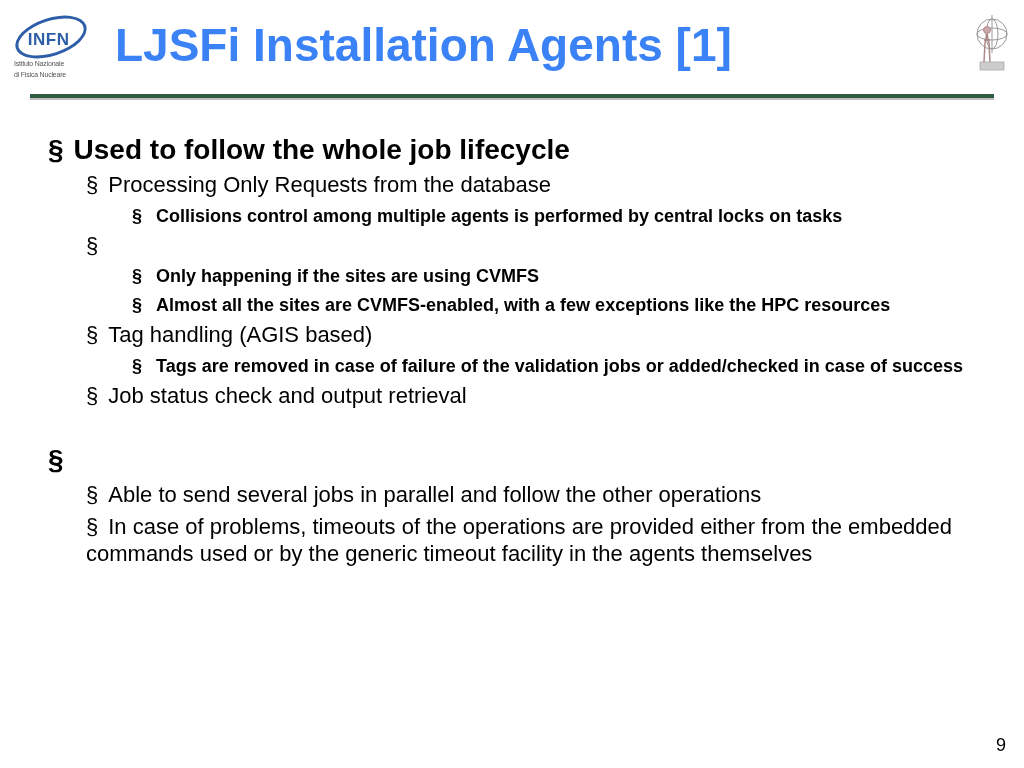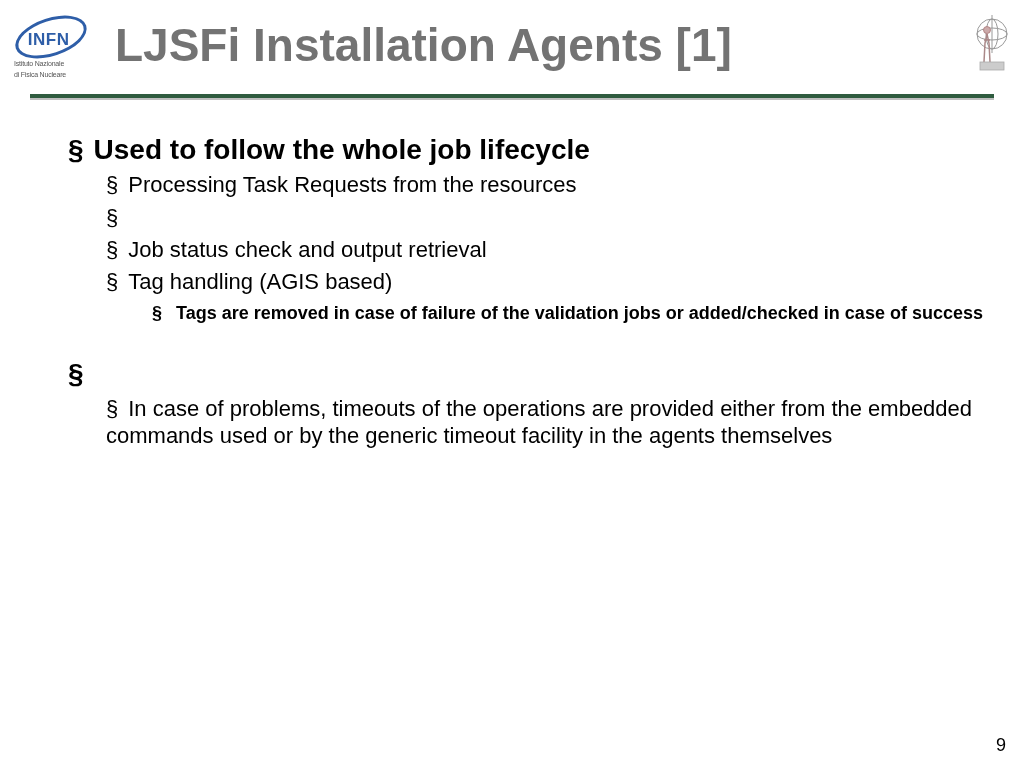--- a/index.html
+++ b/index.html
@@ -60,36 +60,36 @@
     align-items:center;
     justify-content:center;
   }
   .title {
     position: absolute;
     top: 18px;
     left: 115px;
     right: 70px;
     font-size: 46px;
     font-weight: bold;
-    color: #737373;
+    color: #3b82f6;
     white-space: nowrap;
   }
   .hr {
     position: absolute;
     top: 94px;
     left: 30px;
     right: 30px;
     height: 4px;
     background: #2f5c3f;
     box-shadow: 0 2px 0 rgba(0,0,0,0.25);
   }
   .content {
     position: absolute;
     top: 130px;
-    left: 68px;
+    left: 48px;
     right: 40px;
   }
   ul { list-style: none; margin: 0; padding: 0; }
   li::before {
     content: "§";
     color: #000;
     display: inline-block;
     margin-right: 10px;
   }
   .l1 > li {
@@ -151,39 +151,47 @@
     </svg>
   </div>
 
   <div class="title">LJSFi Installation Agents [1]</div>
   <div class="hr"></div>
 
   <div class="content">
     <ul class="l1">
       <li><span>Used to follow the whole job lifecycle</span>
         <ul class="l2">
-          <li><span>Processing Task Requests from the resources</span>
+          <li><span>Processing Only Requests from the database</span>
+            <ul class="l3">
+              <li><span>Collisions control among multiple agents is performed by central locks on tasks</span></li>
+            </ul>
           </li>
           <li>
+            <ul class="l3">
+              <li><span>Only happening if the sites are using CVMFS</span></li>
+              <li><span>Almost all the sites are CVMFS-enabled, with a few exceptions like the HPC resources</span></li>
+            </ul>
           </li>
-          <li><span>Job status check and output retrieval</span></li>
           <li><span>Tag handling (AGIS based)</span>
             <ul class="l3">
               <li><span>Tags are removed in case of failure of the validation jobs or added/checked in case of success</span></li>
             </ul>
           </li>
+          <li><span>Job status check and output retrieval</span></li>
         </ul>
       </li>
     </ul>
 
     <div class="gap"></div>
 
     <ul class="l1">
       <li>
         <ul class="l2">
+          <li><span>Able to send several jobs in parallel and follow the other operations</span></li>
           <li><span>In case of problems, timeouts of the operations are provided either from the embedded commands used or by the generic timeout facility in the agents themselves</span></li>
         </ul>
       </li>
     </ul>
   </div>
 
   <div class="pagenum">9</div>
 </div>
 
 </body></html>

